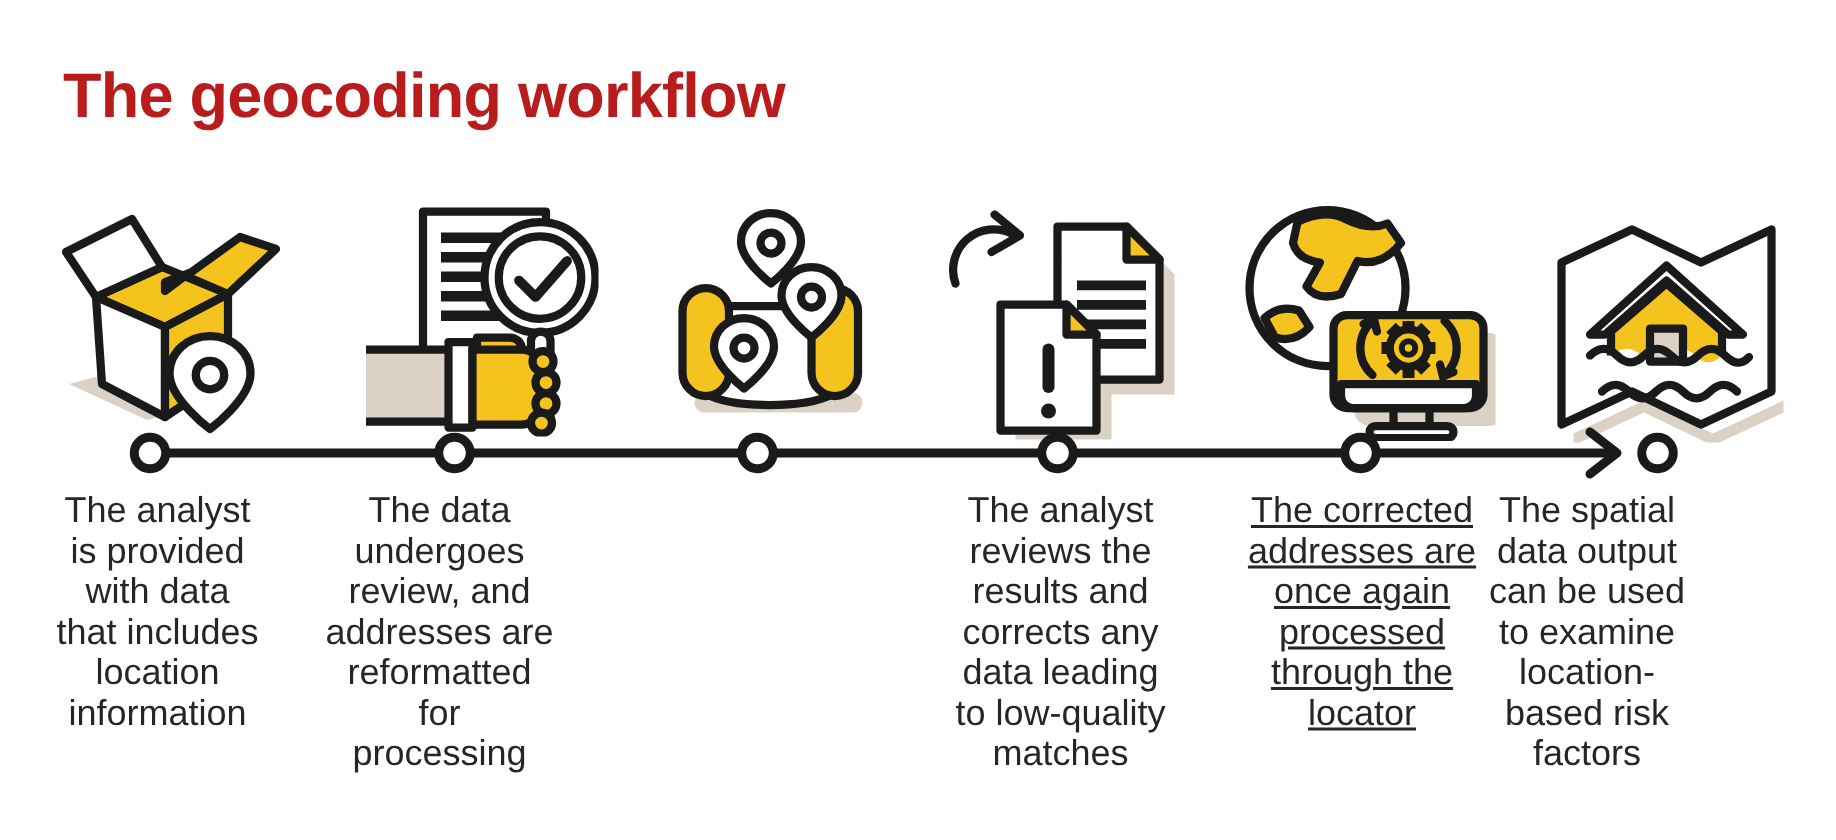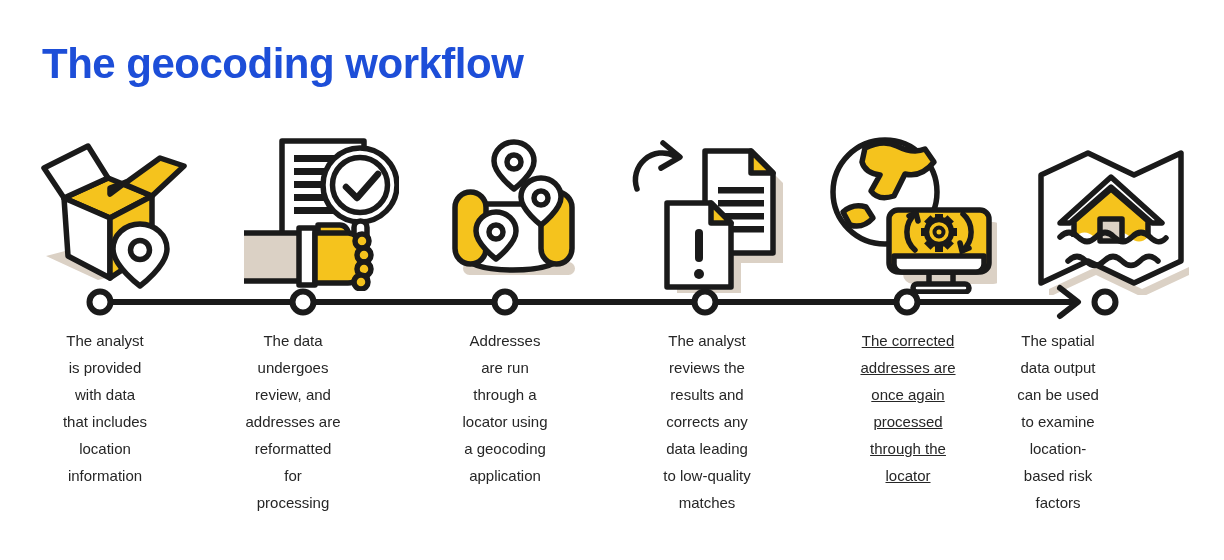--- a/index.html
+++ b/index.html
@@ -1,21 +1,21 @@
 <!DOCTYPE html>
 <html><head>
 <meta charset="utf-8">
 <style>
   html,body{margin:0;padding:0;background:#ffffff;}
   body{width:1224px;height:560px;overflow:hidden;font-family:"Liberation Sans",sans-serif;}
   .canvas{position:relative;width:1224px;height:560px;background:#ffffff;}
-  .title{position:absolute;left:42px;top:40px;font-size:42px;font-weight:bold;color:#1d4ed8;letter-spacing:-0.5px;}
+  .title{position:absolute;left:42px;top:40px;font-size:42px;font-weight:bold;color:#b91c1c;letter-spacing:-0.5px;}
   .icon{position:absolute;}
   .timeline{position:absolute;left:0;top:283px;}
-  .caption{position:absolute;top:327px;width:212px;font-size:15px;line-height:27px;color:#262626;text-align:center;white-space:pre-line;}
+  .caption{position:absolute;top:327px;width:212px;font-size:24px;line-height:27px;color:#262626;text-align:center;white-space:pre-line;}
   .cap-1{left:-1px;}
   .cap-2{left:187px;}
   .cap-3{left:399px;}
   .cap-4{left:601px;}
   .cap-5{left:802px;text-decoration:underline;}
   .cap-6{left:952px;}
 </style>
 </head>
 <body>
 
@@ -169,26 +169,20 @@
 that includes
 location
 information</div>
   <div class="caption cap-2">The data
 undergoes
 review, and
 addresses are
 reformatted
 for
 processing</div>
-  <div class="caption cap-3">Addresses
-are run
-through a
-locator using
-a geocoding
-application</div>
   <div class="caption cap-4">The analyst
 reviews the
 results and
 corrects any
 data leading
 to low-quality
 matches</div>
   <div class="caption cap-5">The corrected
 addresses are
 once again

